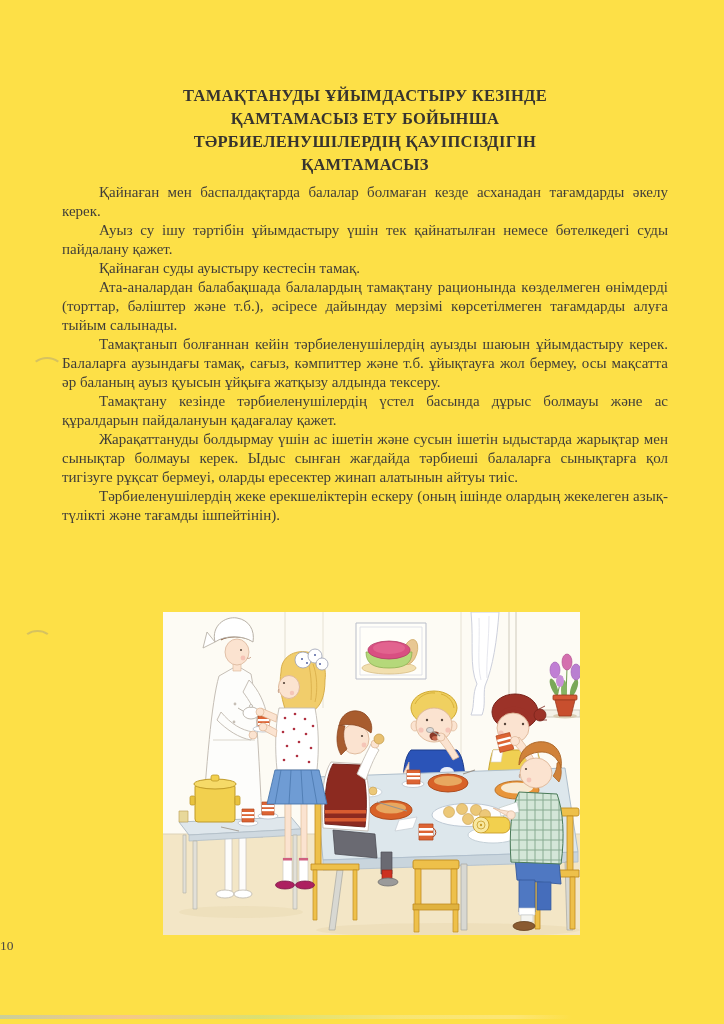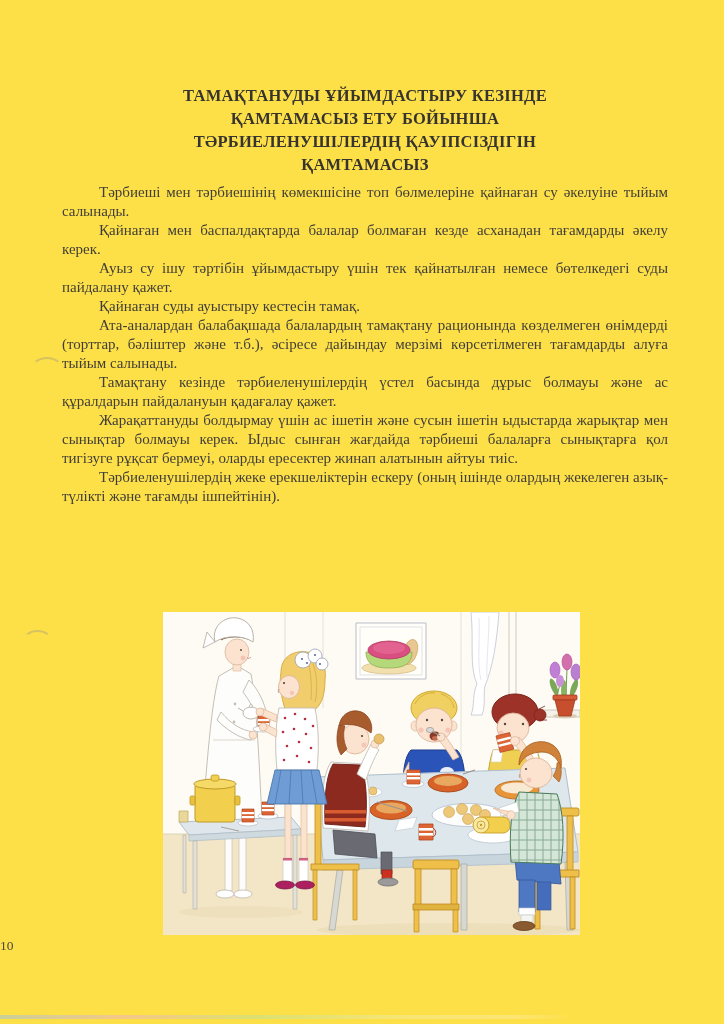--- a/index.html
+++ b/index.html
@@ -44,25 +44,25 @@
   <div class="hole-punch hp1"></div>
   <div class="hole-punch hp2"></div>
 
   <div class="content">
     <div class="doc-title">
       <div>ТАМАҚТАНУДЫ ҰЙЫМДАСТЫРУ КЕЗІНДЕ</div>
       <div>ҚАМТАМАСЫЗ ЕТУ БОЙЫНША</div>
       <div>ТӘРБИЕЛЕНУШІЛЕРДІҢ ҚАУІПСІЗДІГІН</div>
       <div>ҚАМТАМАСЫЗ</div>
     </div>
-    <p class="para">Тәрбиеші мен тәрбиешінің көмекшісіне топ бөлмелеріне қайнаған су әкелуіне тыйым салынады.</p>
     <p class="para">Қайнаған мен баспалдақтарда балалар болмаған кезде асханадан тағамдарды әкелу керек.</p>
     <p class="para">Ауыз су ішу тәртібін ұйымдастыру үшін тек қайнатылған немесе бөтелкедегі суды пайдалану қажет.</p>
     <p class="para">Қайнаған суды ауыстыру кестесін тамақ.</p>
     <p class="para">Ата-аналардан балабақшада балалардың тамақтану рационында көзделмеген өнімдерді (торттар, бәліштер және т.б.), әсіресе дайындау мерзімі көрсетілмеген тағамдарды алуға тыйым салынады.</p>
+    <p class="para">Тамақтанып болғаннан кейін тәрбиеленушілердің ауызды шаюын ұйымдастыру керек. Балаларға аузындағы тамақ, сағыз, кәмпиттер және т.б. ұйықтауға жол бермеу, осы мақсатта әр баланың ауыз қуысын ұйқыға жатқызу алдында тексеру.</p>
     <p class="para">Тамақтану кезінде тәрбиеленушілердің үстел басында дұрыс болмауы және ас құралдарын пайдалануын қадағалау қажет.</p>
     <p class="para">Жарақаттануды болдырмау үшін ас ішетін және сусын ішетін ыдыстарда жарықтар мен сынықтар болмауы керек. Ыдыс сынған жағдайда тәрбиеші балаларға сынықтарға қол тигізуге рұқсат бермеуі, оларды ересектер жинап алатынын айтуы тиіс.</p>
     <p class="para">Тәрбиеленушілердің жеке ерекшеліктерін ескеру (оның ішінде олардың жекелеген азық-түлікті және тағамды ішпейтінін).</p>
   </div>
 
   <svg class="illustration" viewBox="0 0 417 323" role="img" xmlns="http://www.w3.org/2000/svg" aria-label="Kindergarten mealtime: a caregiver in a white uniform and headscarf hands a cup to a girl while four children eat at a low table with bowls, cups and pastries">
     <defs>
       <clipPath id="plaidClip">
         <path d="M356,180 C348,196 346,220 348,250 L398,252 C402,224 400,198 394,182 Z"></path>
       </clipPath>

